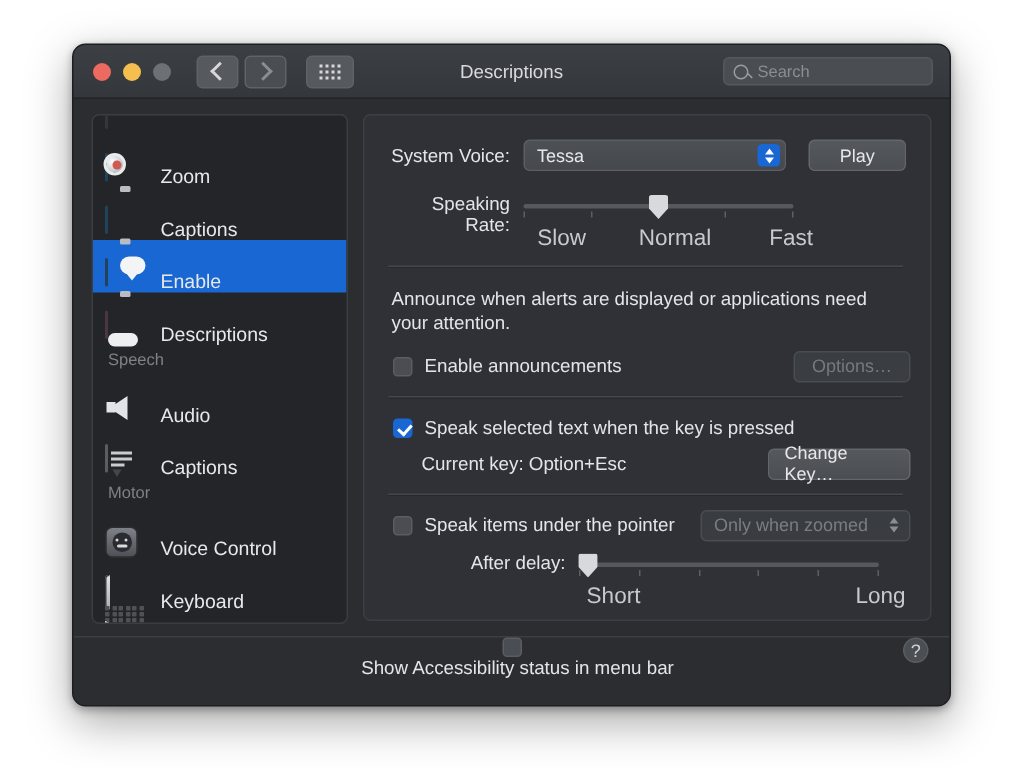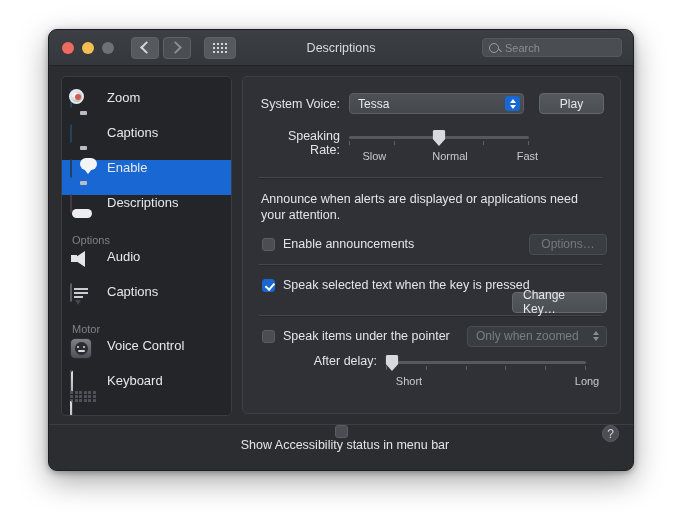--- a/index.html
+++ b/index.html
@@ -162,21 +162,21 @@
     overflow: hidden;
     position: relative;
   }
   .sb-scroll {
     position: absolute;
     top: -22px;
     left: 0; right: 0;
   }
   .sb-item {
     display: flex;
-    align-items: flex-start;
+    align-items: flex-end;
     height: 35px;
     padding-left: 8px;
     box-sizing: border-box;
   }
   .sb-item.selected { background: #1867d2; }
   .sb-label {
     font-size: 13px;
     color: #e6e8ea;
     margin-left: 11px;
   }
@@ -440,21 +440,21 @@
     top: 2px;
     width: 13px;
     height: 16px;
     background: #d7d9dc;
     border-radius: 2px 2px 6px 6px;
     transform: translateX(-50%);
     clip-path: polygon(0 0, 100% 0, 100% 55%, 50% 100%, 0 55%);
   }
   .scale-lbl {
     position: absolute;
-    font-size: 11px;
+    font-size: 15px;
     color: #c7cacd;
     transform: translateX(-50%);
     white-space: nowrap;
     padding-left: 22px;
   }
 
   .chk {
     width: 13px; height: 13px;
     border-radius: 3px;
     background: #4a4d52;
@@ -596,21 +596,21 @@
             <span class="sb-label">Enable</span>
           </div>
 
           <div class="sb-item">
             <span class="sb-icon">
               <span class="ic-desc"></span>
             </span>
             <span class="sb-label">Descriptions</span>
           </div>
 
-          <div class="sb-group">Options</div>
+          <div class="sb-group">Speech</div>
 
           <div class="sb-item">
             <span class="sb-icon">
               <span class="ic-speaker-body"></span>
               <span class="ic-speaker"></span>
             </span>
             <span class="sb-label">Audio</span>
           </div>
 
           <div class="sb-item">
@@ -719,20 +719,21 @@
         </div>
 
         <div class="sep" style="margin:13px 2px 0 2px;"></div>
 
         <div class="row" style="margin-top:12px;">
           <span class="chk on" style="margin-left:5px;"></span>
           <span class="lbl" style="margin-left:8px;">Speak selected text when the key is pressed</span>
         </div>
 
         <div class="row" style="margin-top:10px;">
+          <span class="lbl" style="margin-left:24px;">Current key: Option+Esc</span>
           <div class="btn" style="width:95px;position:absolute;right:13px;">Change Key…</div>
         </div>
 
         <div class="sep" style="margin:13px 2px 0 2px;"></div>
 
         <div class="row" style="margin-top:12px;">
           <span class="chk" style="margin-left:5px;"></span>
           <span class="lbl" style="margin-left:8px;">Speak items under the pointer</span>
           <div class="popup disabled" style="width:140px;position:absolute;right:13px;">
             <span class="ptext">Only when zoomed</span>

